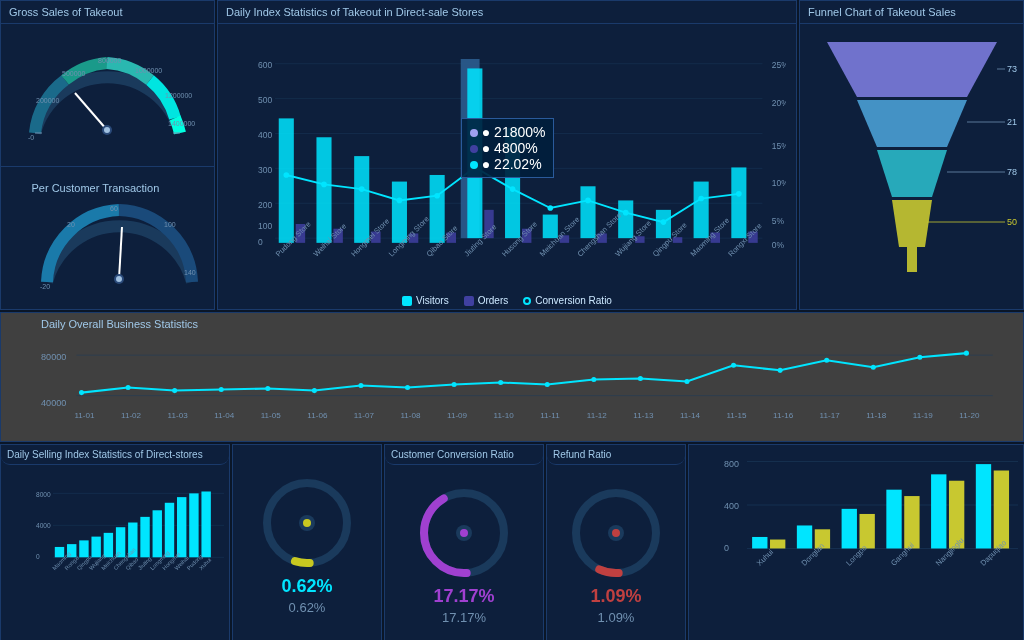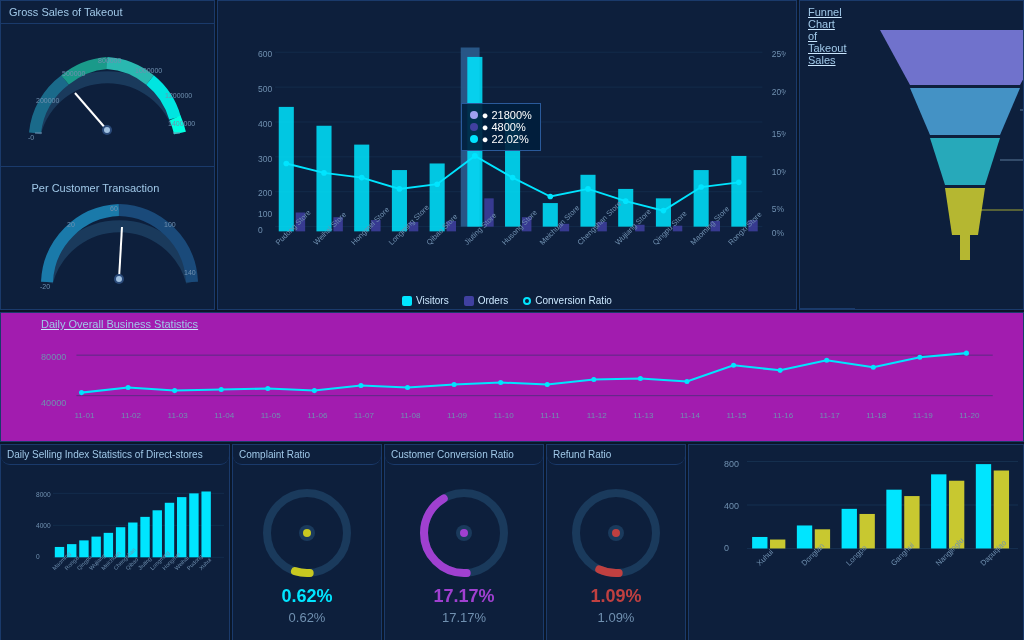--- a/index.html
+++ b/index.html
@@ -71,39 +71,37 @@
 
     .chart-area {
       flex: 1;
       position: relative;
       padding: 5px 10px 5px 40px;
     }
 
     
     .right-top {
       display: flex;
-      flex-direction: row;
-      text-decoration: underline;
+      flex-direction: column;
     }
 
     .funnel-area {
       flex: 1;
       display: flex;
       align-items: center;
       justify-content: center;
       padding: 5px;
     }
 
     
     .middle-row {
-      background: #a21caf;
+      background: #404040;
       border: 1px solid #1a3a6b;
       padding: 5px 10px 0 40px;
       position: relative;
-      text-decoration: underline;
     }
 
     .middle-row-title {
       font-size: 11px;
       color: #a0c8e8;
       padding: 0 0 3px 0;
     }
 
     
     .bottom-row {
@@ -160,21 +158,21 @@
       border-radius: 50%;
       border: 2px solid #00e5ff;
     }
 
     
     .tooltip-box {
       position: absolute;
       background: rgba(0,30,60,0.9);
       border: 1px solid #2a5a9b;
       padding: 5px 8px;
-      font-size: 11px;
+      font-size: 14px;
       color: #fff;
       pointer-events: none;
       top: 35%;
       left: 42%;
       z-index: 10;
     }
 
     .tooltip-dot {
       display: inline-block;
       width: 8px;
@@ -261,20 +259,21 @@
             <text x="35" y="30" fill="#7090b0" font-size="7">20</text>
             <text x="78" y="14" fill="#7090b0" font-size="7">60</text>
             <text x="132" y="30" fill="#7090b0" font-size="7">100</text>
             <text x="152" y="78" fill="#7090b0" font-size="7">140</text>
           </svg>
         </div>
       </div>
     </div>
 
     <div class="panel middle-top">
+      <div class="panel-title">Daily Index Statistics of Takeout in Direct-sale Stores</div>
       <div class="chart-area" style="position:relative;">
         
         <div class="tooltip-box">
           <div><span class="tooltip-dot" style="background:#a0a0f0"></span><span>● 21800%</span></div>
           <div><span class="tooltip-dot" style="background:#4040a0"></span><span>● 4800%</span></div>
           <div><span class="tooltip-dot" style="background:#00e5ff"></span><span>● 22.02%</span></div>
         </div>
         <svg width="100%" height="100%" viewBox="0 0 560 220">
 
           <text x="0" y="15" fill="#7090b0" font-size="9">600</text>
@@ -508,21 +507,20 @@
           <text x="124" y="90" fill="#7090b0" font-size="6" transform="rotate(-45,124,90)">Longming</text>
           <text x="137" y="90" fill="#7090b0" font-size="6" transform="rotate(-45,137,90)">Hongmei</text>
           <text x="150" y="90" fill="#7090b0" font-size="6" transform="rotate(-45,150,90)">Weihai</text>
           <text x="163" y="90" fill="#7090b0" font-size="6" transform="rotate(-45,163,90)">Pudong</text>
           <text x="176" y="90" fill="#7090b0" font-size="6" transform="rotate(-45,176,90)">Xuhui</text>
         </svg>
       </div>
     </div>
 
     <div class="bottom-panel">
-      <div class="bottom-panel-title">Complaint Ratio</div>
       <div class="ratio-panel">
         <svg width="100" height="100" viewBox="0 0 100 100">
           <circle cx="50" cy="50" r="40" fill="none" stroke="#1a3a5c" stroke-width="8"></circle>
           <circle cx="50" cy="50" r="40" fill="none" stroke="#c8c820" stroke-width="8" stroke-dasharray="15 237" stroke-dashoffset="-60" stroke-linecap="round"></circle>
           <circle cx="50" cy="50" r="8" fill="#1a3a5c"></circle>
           <circle cx="50" cy="50" r="4" fill="#c8c820"></circle>
         </svg>
         <div class="ratio-value-large">0.62%</div>
         <div class="ratio-value-sub">0.62%</div>
       </div>

